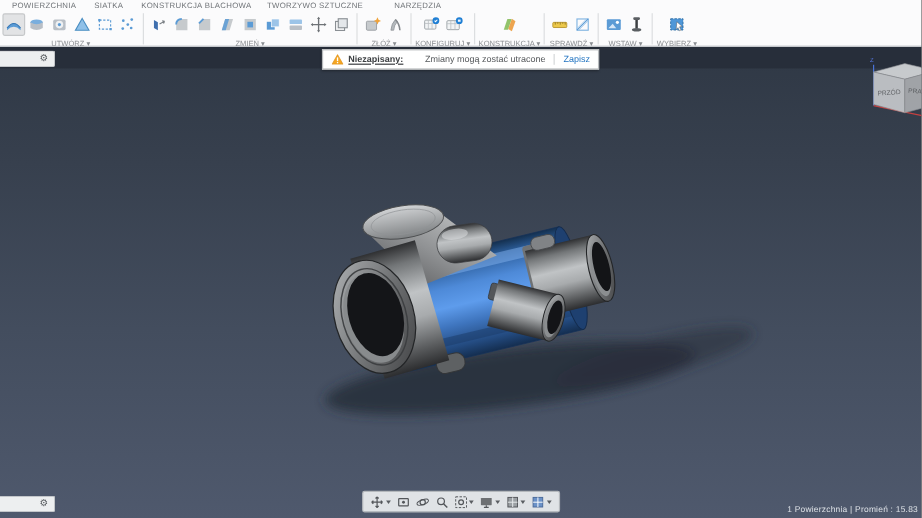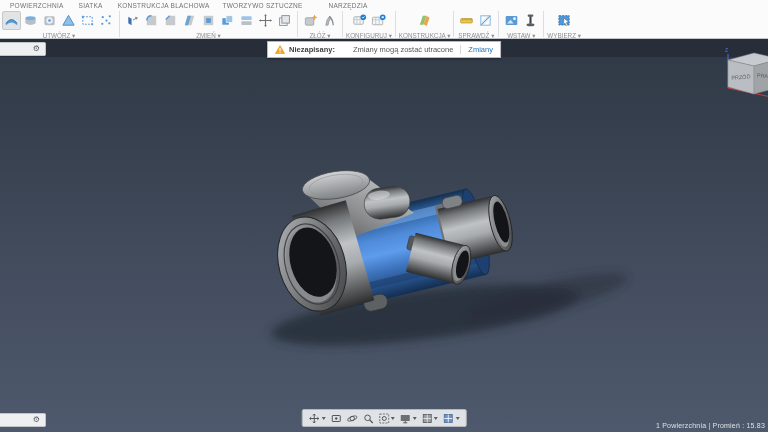--- a/index.html
+++ b/index.html
@@ -35,21 +35,21 @@
             border:1px solid #c2c5c8;border-left:none;border-radius:0 2px 2px 0;
             display:flex;align-items:center;justify-content:flex-end;
             padding-right:5px;box-sizing:border-box;cursor:pointer;z-index:4;}
   .panelbox.top{top:4px;}
   .panelbox.bottom{bottom:5px;}
   .gear{font-size:8px;color:#5a5e62;line-height:1;}
 
   .warnbar{position:absolute;top:3px;left:50%;transform:translateX(-50%);height:15px;background:#fff;
            border:1px solid #b8bbbd;display:flex;align-items:center;padding:0 7px;font-size:7.5px;
            color:#4a4d50;white-space:nowrap;box-shadow:0 1px 2px rgba(0,0,0,.35);z-index:5;}
-  .warnbar .wt{font-weight:bold;margin-left:4px;color:#3c3f42;}
+  .warnbar .wt{font-weight:bold;margin-left:4px;color:#3c3f42;text-decoration:underline;}
   .warnbar .wm{margin-left:18px;color:#55585b;}
   .warnbar .wsep{width:1px;height:9px;background:#d5d7d9;margin:0 7px;}
   .warnbar a{color:#1f72c0;text-decoration:none;cursor:pointer;}
 
   .viewcube{position:absolute;top:8px;right:-14px;width:58px;height:64px;z-index:3;cursor:pointer;}
 
   .navbar{position:absolute;bottom:5px;left:50%;transform:translateX(-50%);height:16px;
           display:flex;align-items:center;background:rgba(232,235,237,.95);
           border:1px solid #b4b8bc;border-radius:2px;padding:0 4px;gap:1px;z-index:4;}
   .nb{display:flex;align-items:center;border:none;background:transparent;padding:0 2px;height:14px;cursor:pointer;}
@@ -392,21 +392,21 @@
 
     <div class="warnbar">
       <svg width="10" height="9" viewBox="0 0 10 9">
         <path d="M5 0.5 L9.6 8.5 H0.4 Z" fill="#f5a623" stroke="#d88a10" stroke-width="0.5"></path>
         <rect x="4.45" y="2.8" width="1.1" height="3.1" fill="#fff"></rect>
         <rect x="4.45" y="6.6" width="1.1" height="1.1" fill="#fff"></rect>
       </svg>
       <span class="wt">Niezapisany:</span>
       <span class="wm">Zmiany mogą zostać utracone</span>
       <span class="wsep"></span>
-      <a>Zmiany</a>
+      <a>Zapisz</a>
     </div>
 
     <div class="viewcube">
       <svg width="58" height="64" viewBox="0 0 58 64">
         <line x1="4" y1="42" x2="4" y2="8" stroke="#4a74d8" stroke-width="1"></line>
         <text x="1" y="6" font-size="5" fill="#5577e0" font-family="Liberation Sans, sans-serif">Z</text>
         <line x1="4" y1="42" x2="52" y2="52" stroke="#c84040" stroke-width="1"></line>
         <text x="50" y="59" font-size="5" fill="#c84040" font-family="Liberation Sans, sans-serif">X</text>
         <g opacity=".92">
           <polygon points="4,14 30,7 56,13 30,20" fill="#d4d7da" stroke="#8e9194" stroke-width=".5"></polygon>

